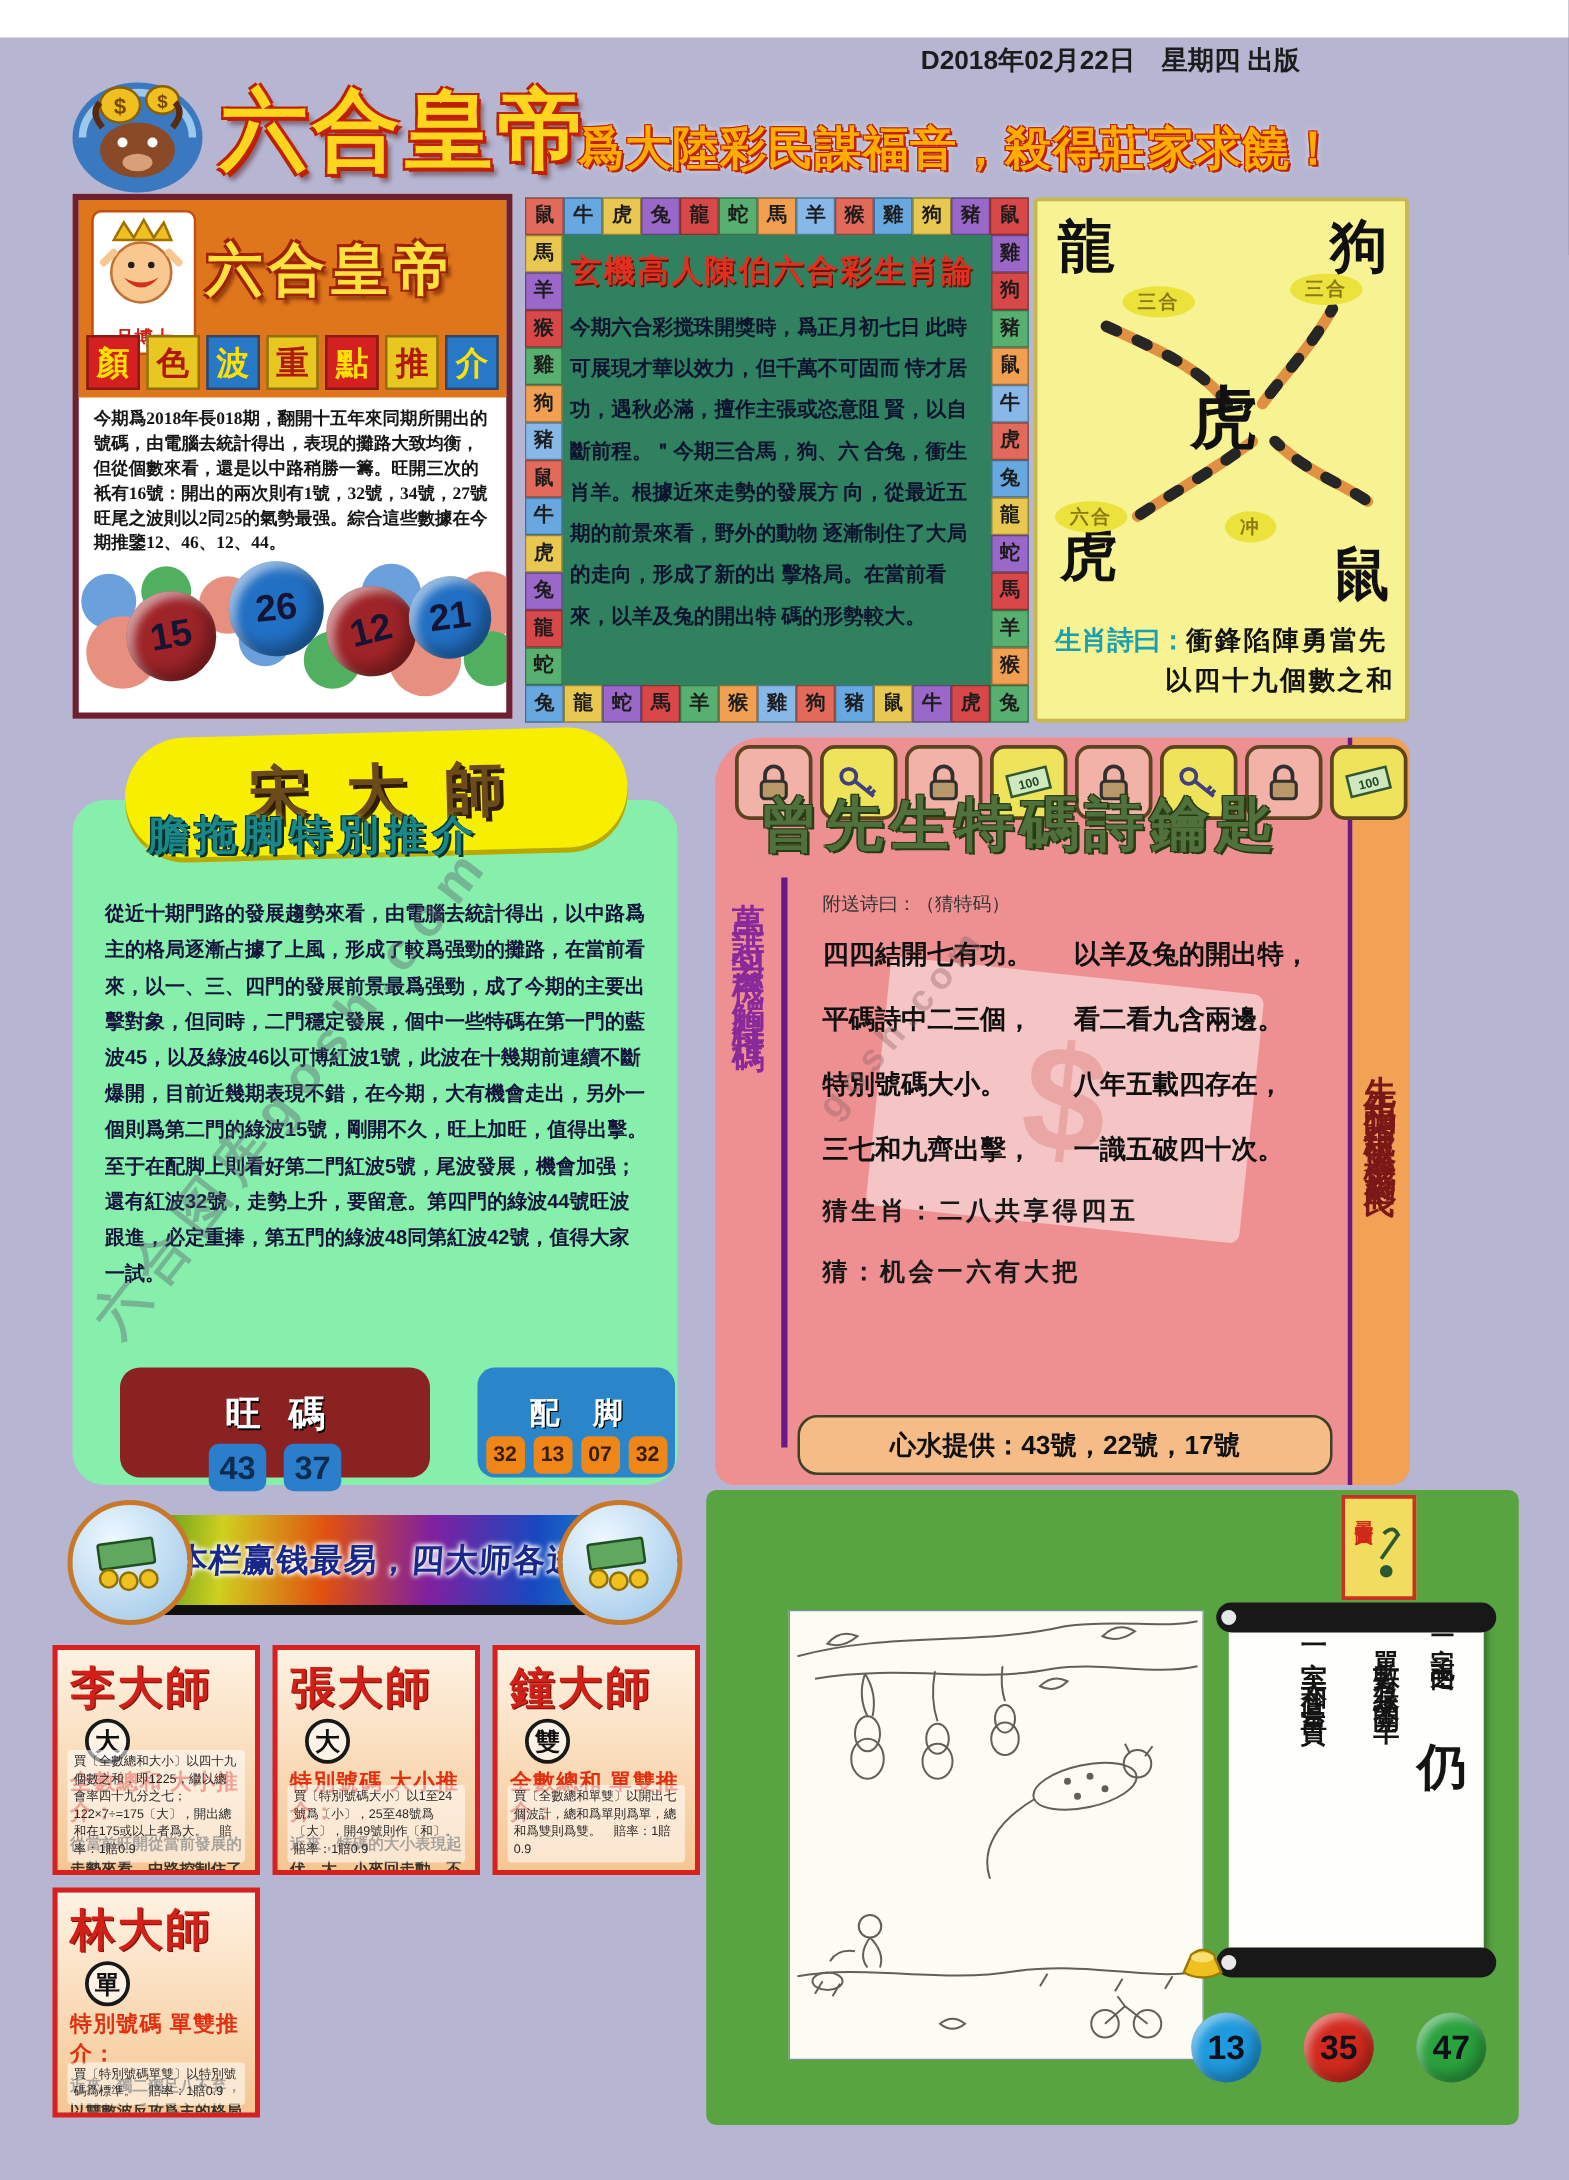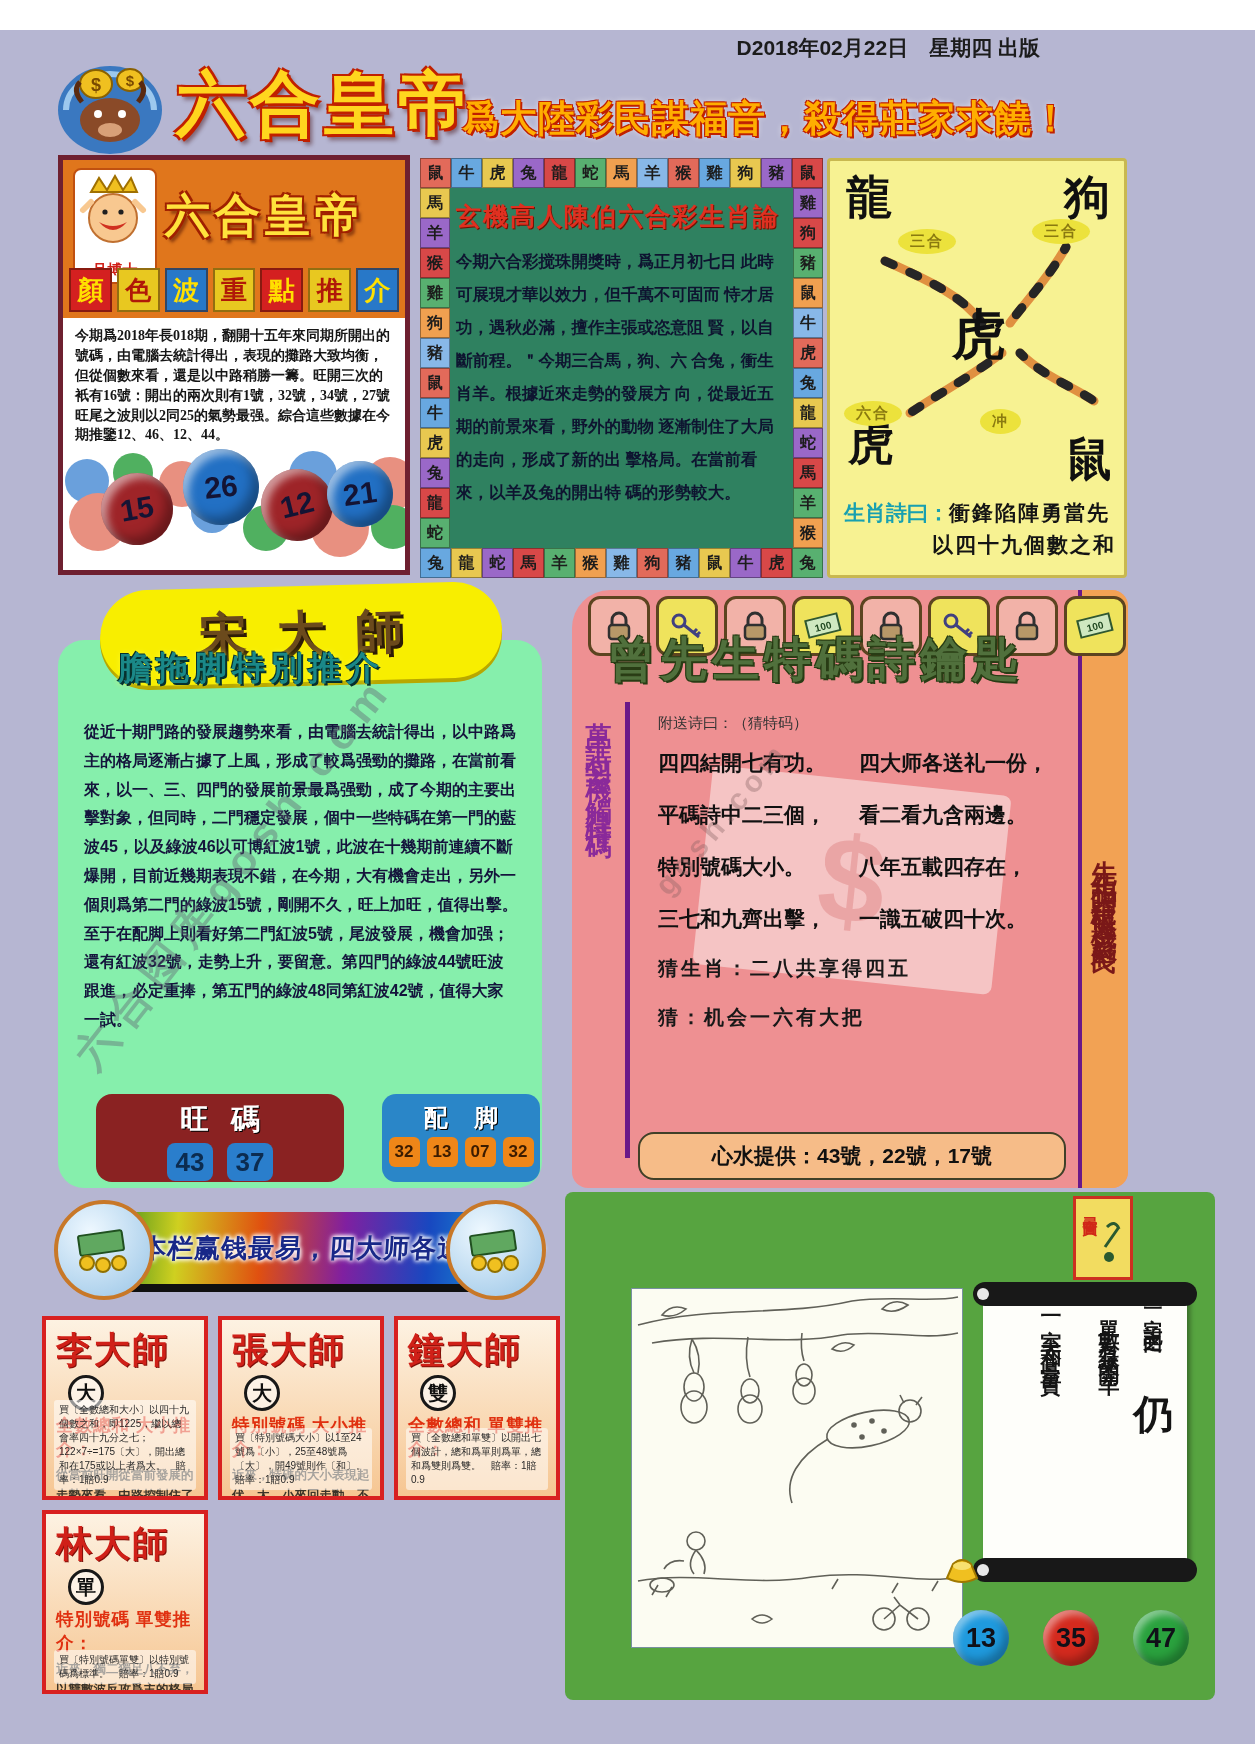--- a/index.html
+++ b/index.html
@@ -66,21 +66,21 @@
      transform:rotate(-1.5deg);box-shadow:0 4px 0 #b8a800;display:flex;align-items:center;justify-content:center;}
   #song-banner span{font-size:48px;font-weight:bold;color:#6b4a1c;letter-spacing:30px;padding-left:30px;
      text-shadow:3px 3px 0 #2e1c06;}
   #song-subtitle{left:118px;top:646px;z-index:4;font-size:33px;font-weight:bold;color:#1a8888;letter-spacing:5px;
      text-shadow:2px 2px 0 #06302e,-1px -1px 0 #06302e,0 0 6px rgba(255,255,60,.9);}
   #song-body{position:absolute;left:26px;right:24px;top:78px;font-size:16px;font-weight:bold;color:#14143c;line-height:1.8;}
   #hot-box{left:96px;top:1094px;width:248px;height:88px;background:#8a2222;border-radius:16px;z-index:2;
      display:flex;flex-direction:column;align-items:center;padding-top:6px;box-sizing:border-box;}
   #pair-box{left:382px;top:1094px;width:158px;height:88px;background:#2a86c8;border-radius:14px;z-index:2;
      display:flex;flex-direction:column;align-items:center;padding-top:8px;box-sizing:border-box;}
-  .numlabel{color:#fff;font-weight:bold;text-shadow:1px 1px 0 #000;}
+  .numlabel{color:#fff;font-weight:bold;text-shadow:1px 1px 0 #000;margin-top:12px;}
   #hot-box .numlabel{font-size:29px;letter-spacing:22px;padding-left:22px;}
   #pair-box .numlabel{font-size:24px;letter-spacing:10px;padding-left:10px;}
   .chiprow{display:flex;gap:14px;margin-top:3px;}
   .chip-hot{width:46px;height:38px;background:#2a7ecc;border-radius:8px;font-size:26px;font-weight:bold;color:#0c2c50;}
   #pair-box .chiprow{gap:7px;}
   .chip-pair{width:31px;height:30px;background:#ef8618;border-radius:6px;font-size:17px;font-weight:bold;color:#3c1c00;}
 
   
   #zeng-box{left:572px;top:590px;width:556px;height:598px;background:#ee9092;border-radius:38px 16px 16px 16px;z-index:1;}
   #zeng-strip{position:absolute;right:0;top:0;bottom:0;width:46px;background:#f2a254;border-radius:0 16px 16px 0;
@@ -401,21 +401,21 @@
           </svg>
         </div>
     </div>
     <div id="zeng-title">曾先生特碼詩鑰匙</div>
     <div id="zeng-leftcol">萬千詩句玄機一觸得特碼</div>
     <div id="zeng-bill">$</div>
     <div id="zeng-content">
       <div id="zeng-intro">附送诗曰：（猜特码）</div>
       <div id="zeng-poem">
         <span>四四結開七有功。</span>
-        <span>四大师各送礼一份，</span>
+        <span>以羊及兔的開出特，</span>
         <span>平碼詩中二三個，</span>
         <span>看二看九含兩邊。</span>
         <span>特別號碼大小。</span>
         <span>八年五載四存在，</span>
         <span>三七和九齊出擊，</span>
         <span>一識五破四十次。</span>
       </div>
       <div class="zeng-guess">猜生肖：二八共享得四五</div>
       <div class="zeng-guess">猜：机会一六有大把</div>
     </div>

